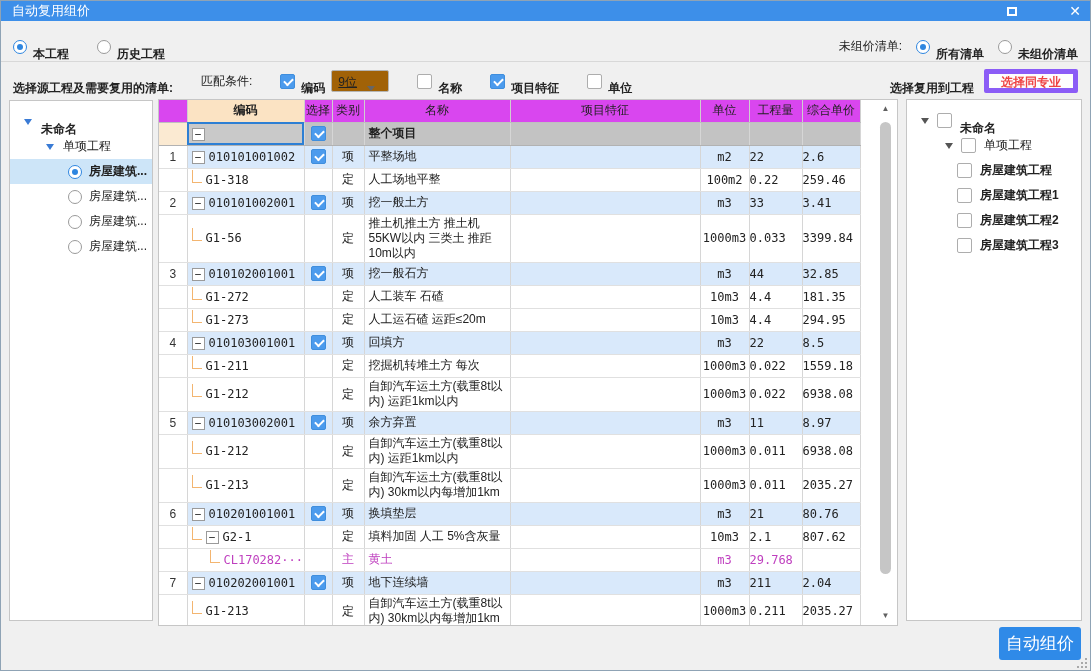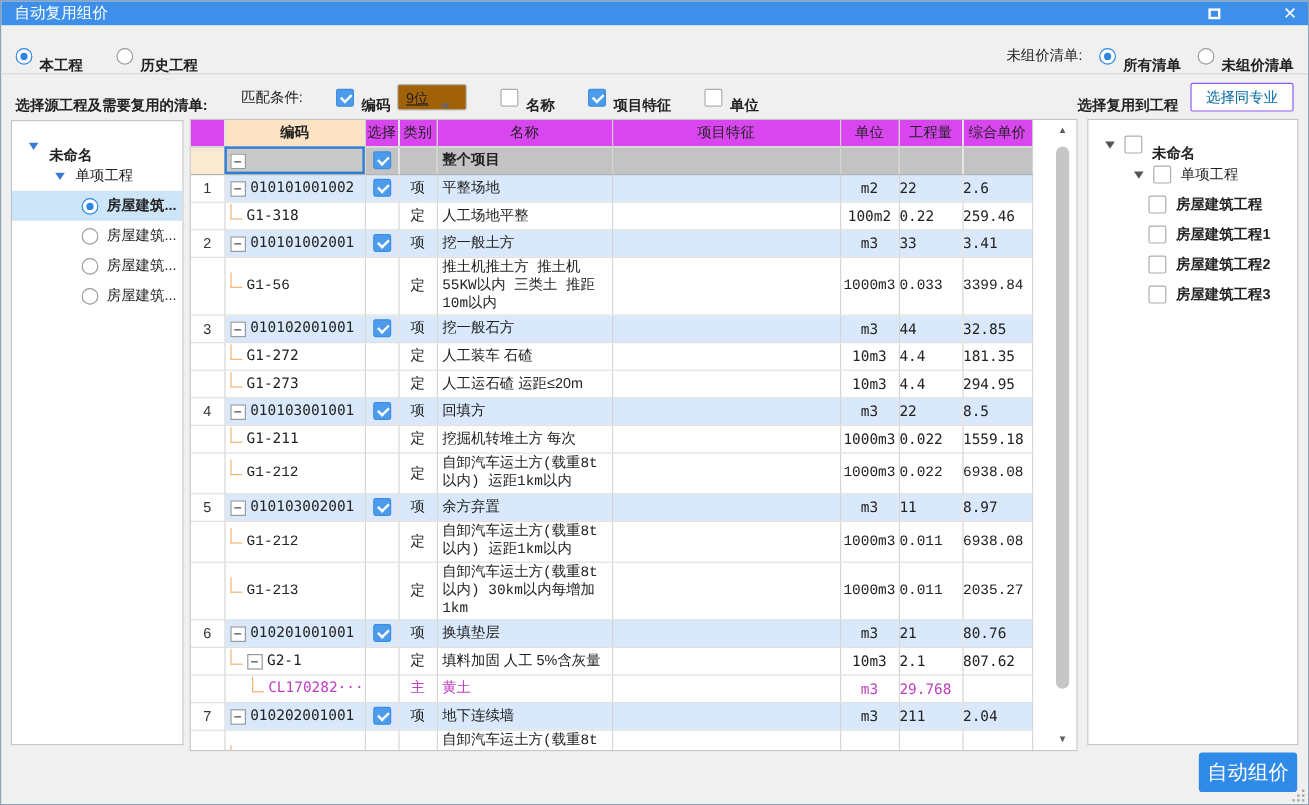--- a/index.html
+++ b/index.html
@@ -32,22 +32,22 @@
   .bold { font-weight:bold;margin-top:15px; }
   .cb { width:15px; height:15px; border:1px solid #adadad; background:#fff; border-radius:2px;
         display:inline-block; position:relative; flex:none; }
   .cb.on { background:#4c9bed; border-color:#3f8edd; }
   .cb.on::after { content:''; position:absolute; left:3px; top:3px; width:7px; height:4px;
         border-left:2px solid #fff; border-bottom:2px solid #fff; transform:rotate(-45deg); }
   .dropdown { height:22px; min-width:58px; background:#a16207; border:1px solid #b5b5b5;
         border-radius:2px; display:inline-flex; align-items:flex-end; padding:0 6px; margin-left:6px;text-decoration:underline; }
   .dropdown .arrow { margin-left:10px; width:0; height:0; border-left:4px solid transparent;
         border-right:4px solid transparent; border-top:5px solid #666; }
-  .btn-plain { height:24px; background:#fdfdfd; border:1px solid #8b5cf6; border-radius:2px;
-        padding:0 12px; font-size:12px; color:#0369a1; cursor:pointer; margin-left:10px; }
+  .btn-plain { height:24px; background:#fdfdfd; border:5px solid #8b5cf6; border-radius:2px;
+        padding:0 12px; font-size:12px; color:#ef4444; cursor:pointer; margin-left:10px;font-weight:bold; }
 
   
   .left-panel { position:absolute; left:8px; top:99px; width:144px; height:521px;
         background:#fff; border:1px solid #c6c6c6; padding-top:8px; overflow:hidden; }
   .right-panel { position:absolute; left:905px; top:98px; width:176px; height:522px;
         background:#fff; border:1px solid #c6c6c6; padding-top:8px; overflow:hidden; }
   .tree-row { height:25px; display:flex; align-items:center; cursor:pointer; }
   .tri { width:0; height:0; border-left:4.5px solid transparent; border-right:4.5px solid transparent;
         border-top:6px solid #3a7bd5; display:inline-block; flex:none; }
   .tri.gray { border-top-color:#555; }
@@ -63,21 +63,21 @@
 
   
   .center-panel { position:absolute; left:157px; top:98px; width:740px; height:527px;
         background:#fff; border:1px solid #c6c6c6; overflow:hidden; }
   table.grid { border-collapse:collapse; table-layout:fixed; width:701px; }
   .grid th { height:22px; background:#d946ef; font-weight:normal; font-size:12px; color:#222;
         border-right:1px solid #cfcfcf; border-bottom:1px solid #bfbfbf; overflow:hidden; }
   .grid th.h-code { background:#fbe3c3; font-weight:bold; }
   .grid td { height:23px; border-right:1px solid #d6d6d6; border-bottom:1px solid #e0e0e0;
         font-size:12px; vertical-align:middle; overflow:hidden; white-space:normal; }
-  .grid tr.tall td { height:34px;font-family:Liberation Mono, monospace; }
+  .grid tr.tall td { height:34px; }
   .c-num { text-align:center; color:#333; }
   .c-code { padding-left:4px; font-family:"DejaVu Sans Mono",monospace; font-size:12px; }
   .c-sel { text-align:center; } .c-sel .cb { vertical-align:middle; }
   .c-cat { text-align:center; }
   .c-name { padding:1px 4px; line-height:15px; }
   .c-feature { padding:0 4px; }
   .c-unit { text-align:center; font-family:"DejaVu Sans Mono",monospace; font-size:11px; }
   .c-qty, .c-price { text-align:left; padding-right:5px;
         font-family:"DejaVu Sans Mono",monospace; font-size:11px; }
   tr.row-section td { background:#c3c3c3; border-bottom-color:#b2b2b2; }

